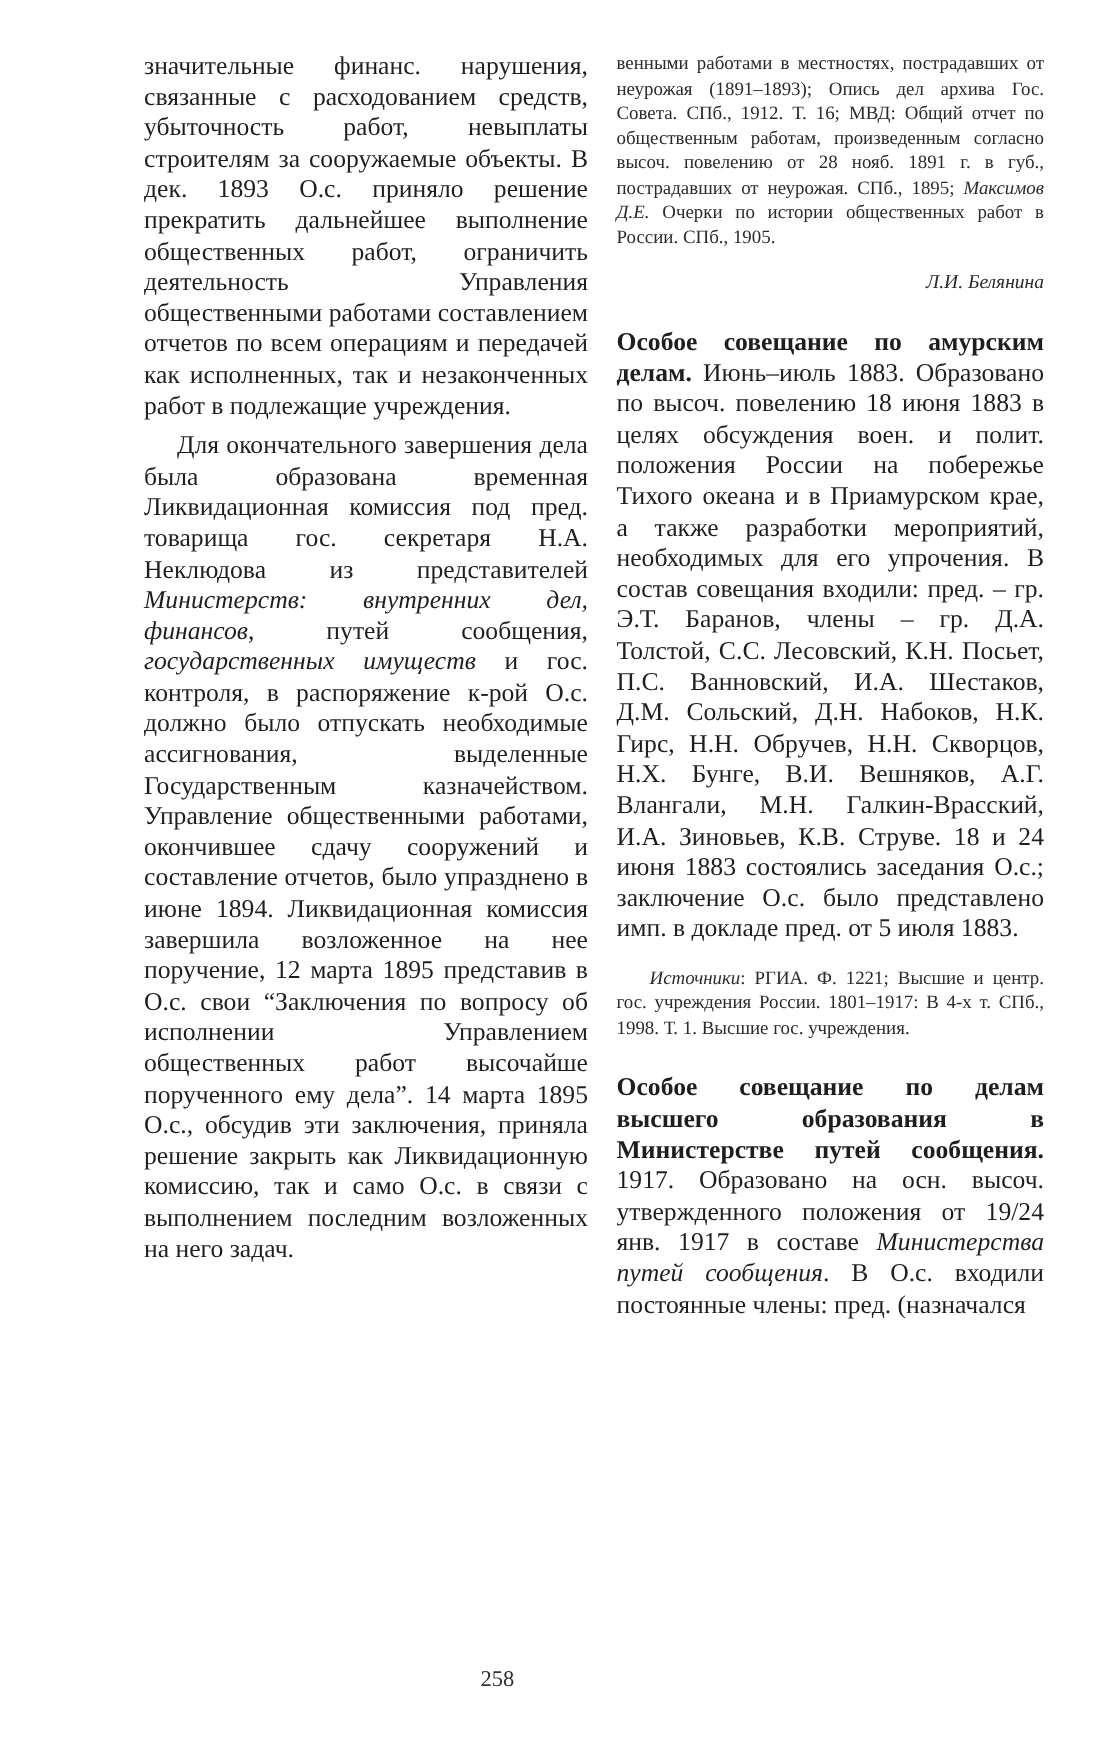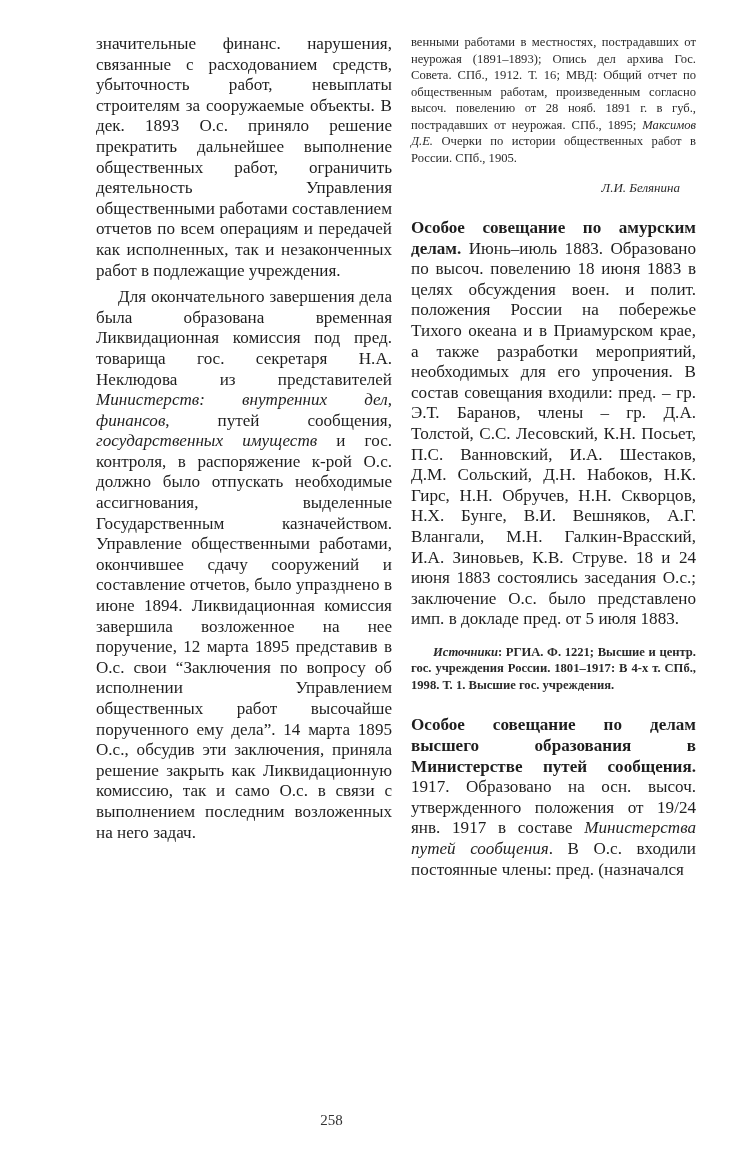--- a/index.html
+++ b/index.html
@@ -4,22 +4,22 @@
 <style>
   html, body { margin:0; padding:0; background:#fff; }
   body { width:729px; height:1170px; position:relative; overflow:hidden; color:#1e1e1e;
          font-family:"Liberation Serif","DejaVu Serif",serif; }
   .col { position:absolute; top:34px; }
   .col-left { left:76px; width:296px;margin-left:20px; }
   .col-right { left:411px; width:285px; }
   .p { margin:0; font-size:17.1px; line-height:20.6px; text-align:justify; hyphens:none; }
   .p.indent { text-indent:22px; margin-top:6px; }
   .src { margin:0; font-size:12.6px; line-height:16.5px; text-align:justify; color:#2a2a2a; }
-  .src.indent { text-indent:22px;font-weight:bold; }
-  .author { margin:16px; font-size:13px; line-height:16px; text-align:right; font-style:italic; color:#2a2a2a; }
+  .src.indent { text-indent:22px; }
+  .author { margin:0; font-size:13px; line-height:16px; text-align:right; font-style:italic; color:#2a2a2a; }
   .it { font-style:italic; }
   .b { font-weight:bold; }
   .entry { margin-top:22px; }
   .page-num { position:absolute; top:1112px; left:0; width:663px; text-align:center; font-size:15px; color:#333; }
   .gap14 { margin-top:14px; }
 </style>
 </head>
 <body>
 
 <div class="col col-left">

